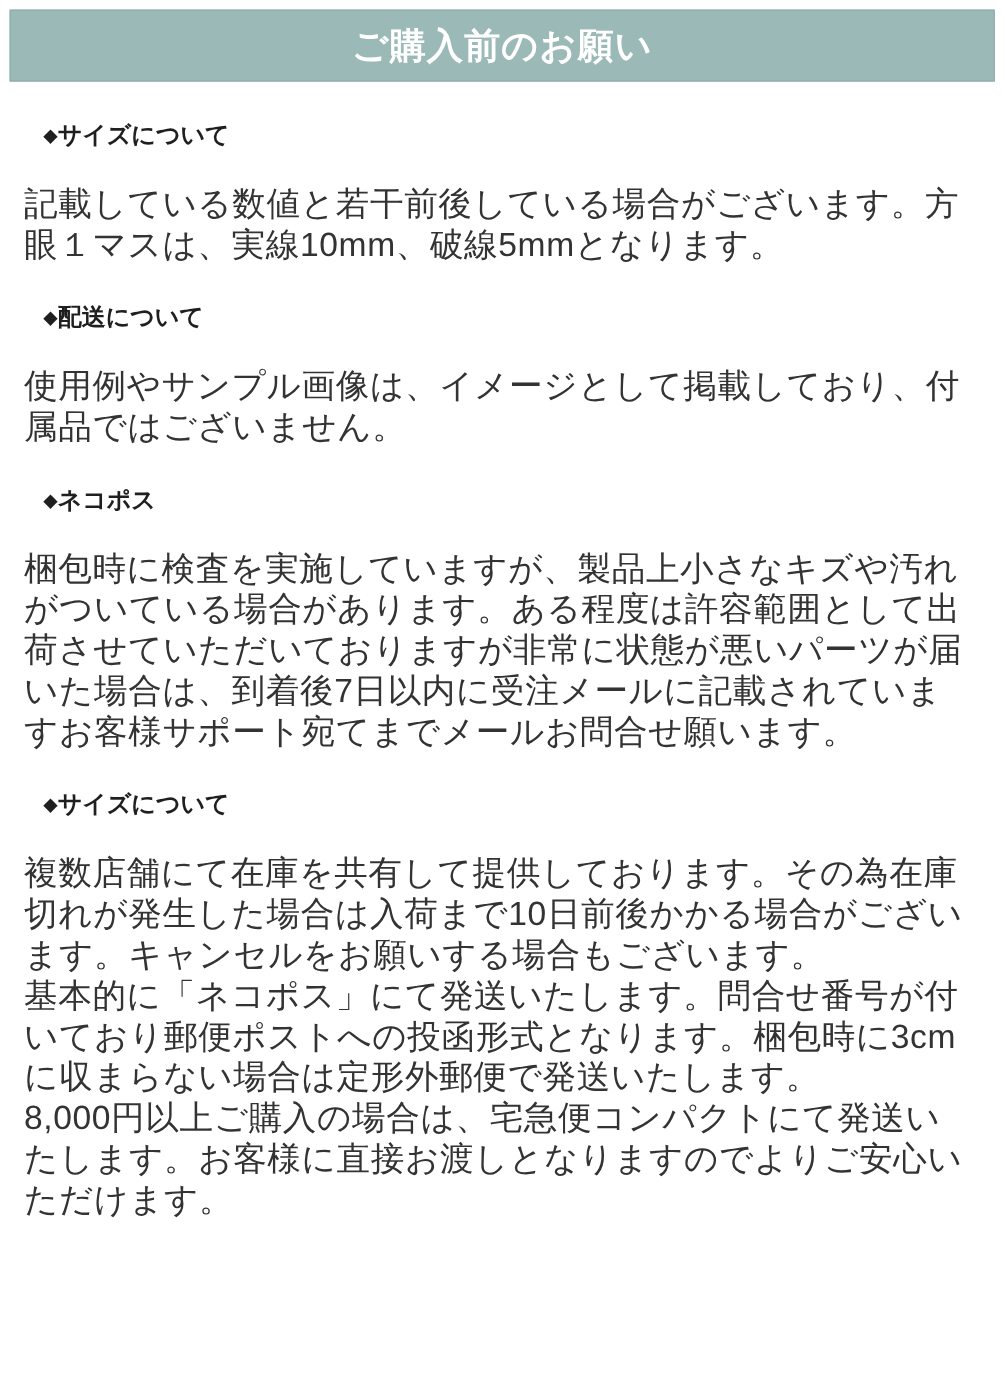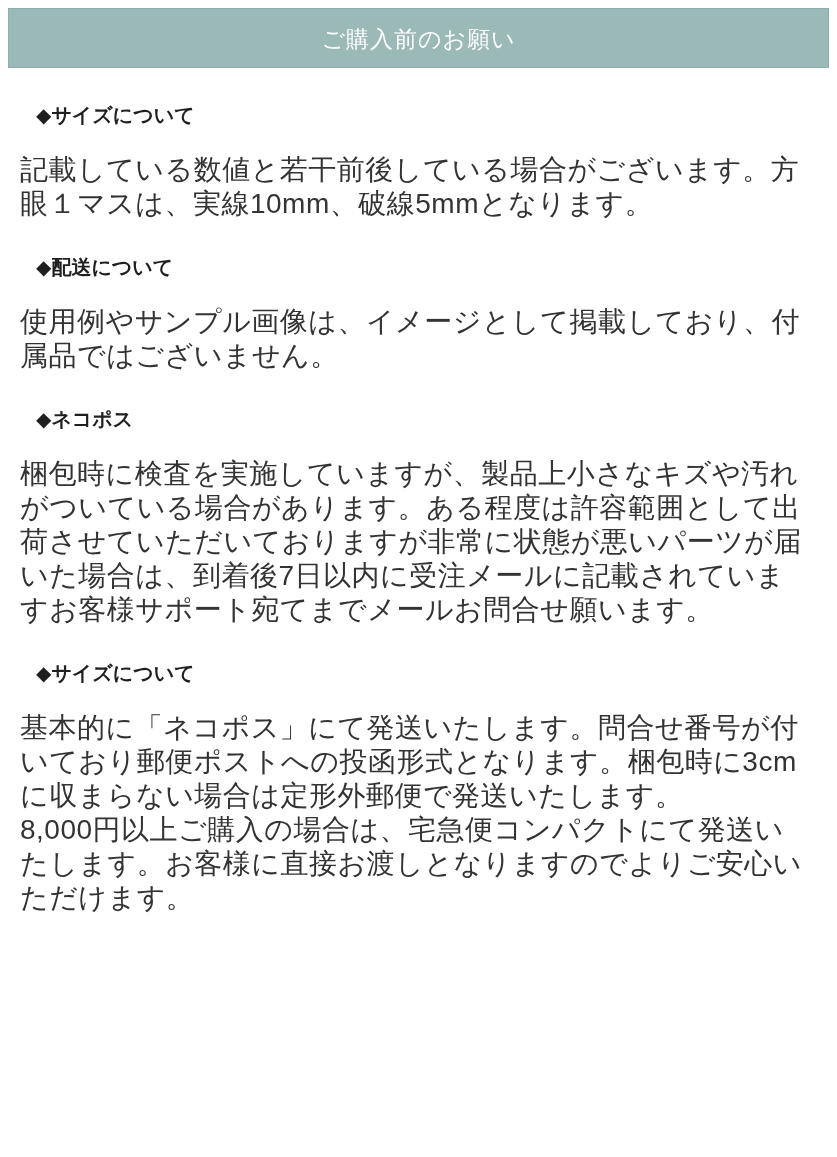--- a/index.html
+++ b/index.html
@@ -16,32 +16,33 @@
     padding: 8px 8px 0 8px;
     overflow: hidden;
   }
   .banner {
     height: 60px;
     line-height: 60px;
     background: #9ab9b7;
     border: 1px solid #8caead;
     text-align: center;
     color: #ffffff;
-    font-size: 23px;
-    font-weight: normal;
+    font-size: 30px;
+    font-weight: bold;
     letter-spacing: 1px;
     margin-bottom: 35px;
     box-sizing: border-box;
   }
   .sec-heading {
     margin: 34px 0 26px 28px;
     font-size: 20px;
     line-height: 24px;
     font-weight: bold;
     color: #1f1f1f;
+    font-family: Liberation Mono, monospace;
   }
   .section:first-of-type .sec-heading {
     margin-top: 20px;
   }
   .para {
     margin: 0 20px 0 12px;
     font-size: 28px;
     line-height: 34px;
     color: #333333;
     letter-spacing: 0.5px;
@@ -69,19 +70,20 @@
     <p class="para">使用例やサンプル画像は、イメージとして掲載しており、付属品ではございません。</p>
   </div>
 
   <div class="section">
     <h3 class="sec-heading">◆ネコポス</h3>
     <p class="para">梱包時に検査を実施していますが、製品上小さなキズや汚れがついている場合があります。ある程度は許容範囲として出荷させていただいておりますが非常に状態が悪いパーツが届いた場合は、到着後7日以内に受注メールに記載されていますお客様サポート宛てまでメールお問合せ願います。</p>
   </div>
 
   <div class="section">
     <h3 class="sec-heading">◆サイズについて</h3>
+    <p class="para">複数店舗にて在庫を共有して提供しております。その為在庫切れが発生した場合は入荷まで10日前後かかる場合がございます。キャンセルをお願いする場合もございます。</p>
   </div>
 
   <div class="section">
     <p class="para"><span>基本的に「ネコポス」にて発送いたします。問合せ番号が付いており郵便ポストへの投函形式となります。梱包時に3cmに収まらない場合は定形外郵便で発送いたします。</span><br><span>8,000円以上ご購入の場合は、宅急便コンパクトにて発送いたします。お客様に直接お渡しとなりますのでよりご安心いただけます。</span></p>
   </div>
 
 </div>
 
 </body></html>

